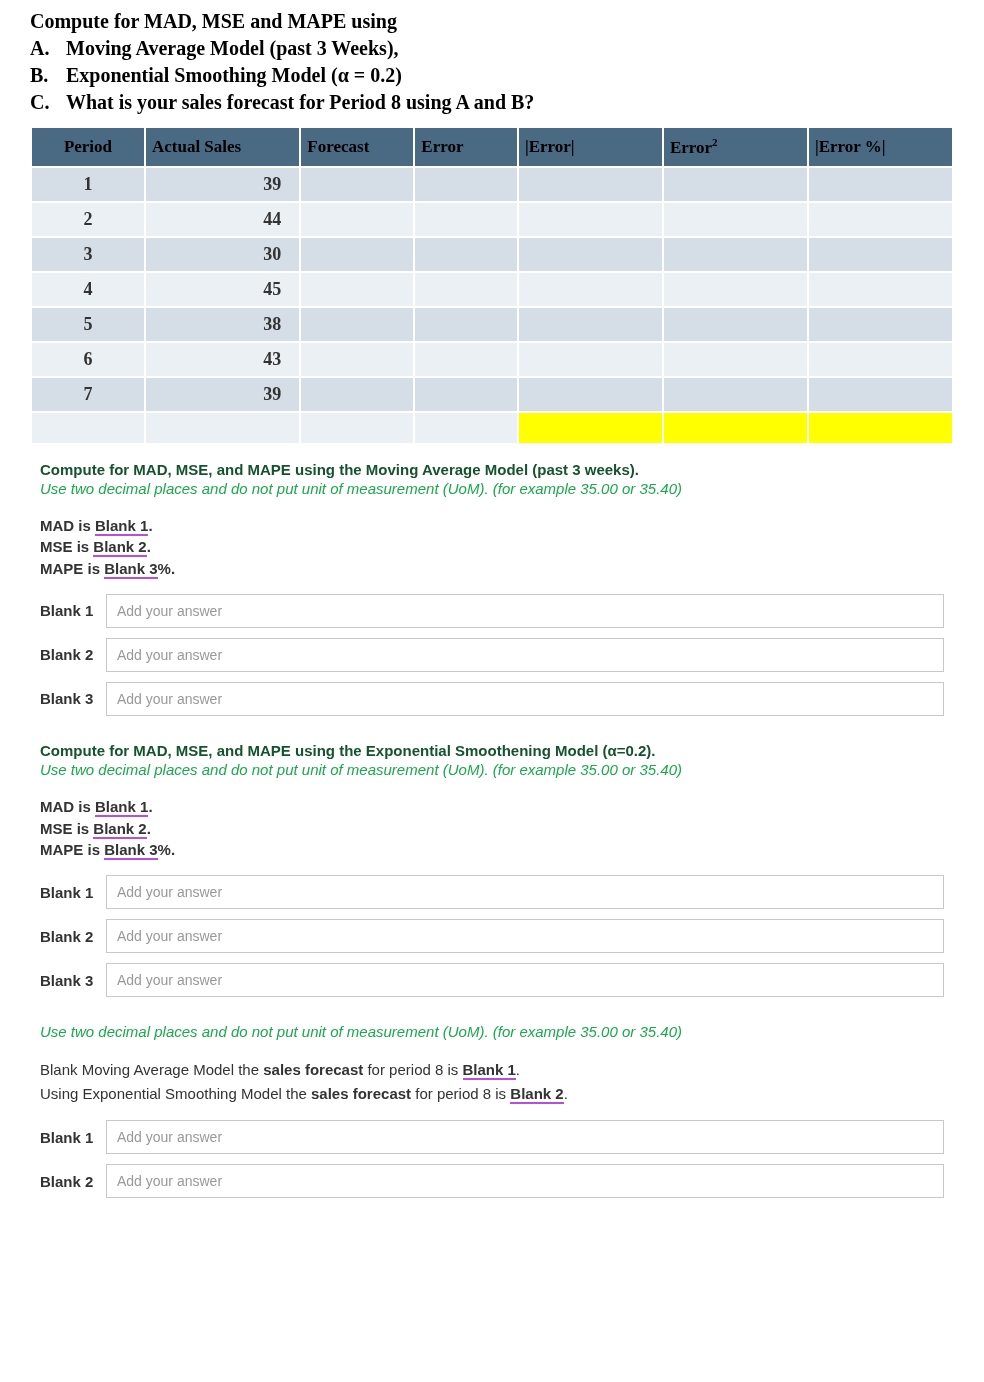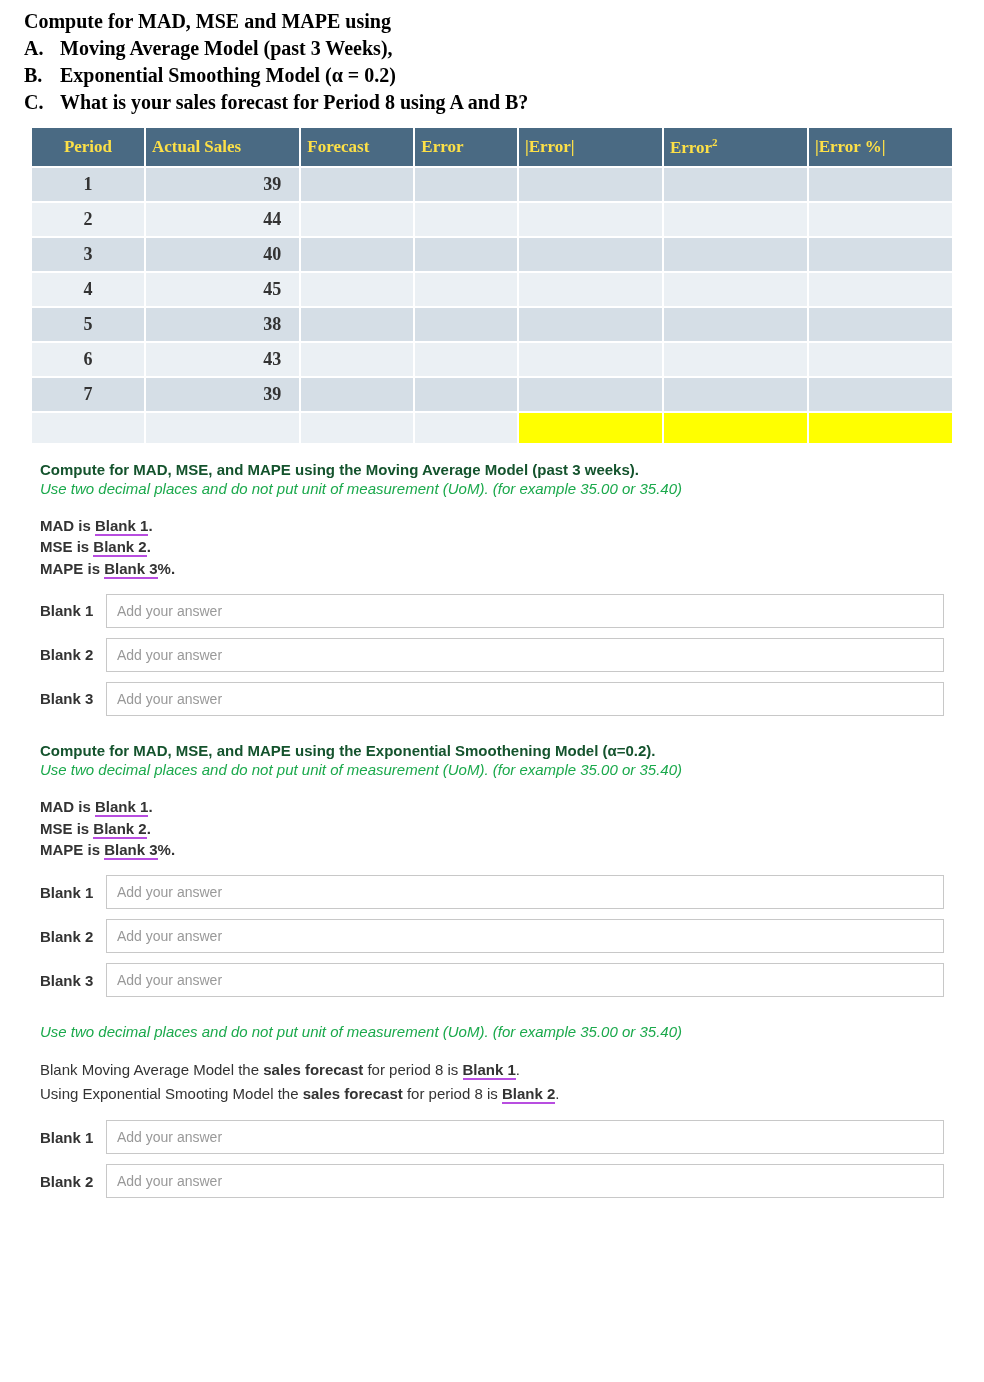--- a/index.html
+++ b/index.html
@@ -1,27 +1,27 @@
 <!DOCTYPE html>
 <html><head>
   <meta charset="utf-8">
   <style>
     * { box-sizing: border-box; margin: 0; padding: 0; }
     body { font-family: Arial, Helvetica, sans-serif; background: #fff; width: 984px; margin: 0 auto; padding: 10px 0 40px 0; color: #333; }
     
-    .header-block { padding: 0 30px 10px 24px; }
+    .header-block { padding: 0 30px 10px 30px; }
     .header-title { font-family: 'Times New Roman', serif; font-weight: bold; font-size: 20px; color: #000; margin-bottom: 2px; }
     .header-list { list-style: none; }
     .header-list li { font-family: 'Times New Roman', serif; font-weight: bold; font-size: 20px; color: #000; line-height: 1.35; display: flex; }
     .header-list .marker { width: 36px; display: inline-block; flex-shrink: 0; }
     .header-list .text { flex: 1; }
     
     .table-wrap { padding: 0 30px; }
     table.data { border-collapse: collapse; width: 100%; table-layout: fixed; }
-    table.data th { background: #4a6a83; color: #fde047; font-family: 'Times New Roman', serif; font-weight: bold; font-size: 17px; padding: 8px 6px; border: 2px solid #fff; text-align: left; }
+    table.data th { background: #4a6a83; color: #000000; font-family: 'Times New Roman', serif; font-weight: bold; font-size: 17px; padding: 8px 6px; border: 2px solid #fff; text-align: left; }
     table.data th.center { text-align: center; }
     table.data th sup { font-size: 11px; }
     table.data td { font-family: 'Times New Roman', serif; font-weight: bold; font-size: 18px; padding: 6px 8px; border: 2px solid #fff; height: 32px; }
     table.data tbody tr:nth-child(odd) td { background: #d5dee6; }
     table.data tbody tr:nth-child(even) td { background: #ebf0f4; }
     table.data td.period { text-align: center; }
     table.data td.actual { text-align: right; padding-right: 18px; }
     table.data td.yellow { background: #ffff00 !important; }
     table.data tr.footer td { background: #ebf0f4; text-align: center; font-size: 18px; }
     
@@ -108,21 +108,21 @@
           <td class="period">2</td>
           <td class="actual">44</td>
           <td></td>
           <td></td>
           <td></td>
           <td></td>
           <td></td>
         </tr>
       <tr>
           <td class="period">3</td>
-          <td class="actual">40</td>
+          <td class="actual">30</td>
           <td></td>
           <td></td>
           <td></td>
           <td></td>
           <td></td>
         </tr>
       <tr>
           <td class="period">4</td>
           <td class="actual">45</td>
           <td></td>
@@ -212,21 +212,21 @@
   <div class="answer-row">
     <div class="answer-label">Blank 3</div>
     <input class="answer-input" placeholder="Add your answer" style="">
   </div>
 </div>
 
 <div class="section">
   <div class="section-sub">Use two decimal places and do not put unit of measurement (UoM). (for example 35.00 or 35.40)</div>
   <div class="q3-statements">
     <div><span>Blank Moving Average Model the </span><span class="bold">sales forecast</span><span> for period 8 is </span><span class="blank-link bold">Blank 1</span><span>.</span></div>
-    <div><span>Using Exponential Smooting Model the </span><span class="bold">sales forecast</span><span> for period 8 is </span><span class="blank-link bold">Blank 2</span><span>.</span></div>
+    <div><span>Using Exponential Smoothing Model the </span><span class="bold">sales forecast</span><span> for period 8 is </span><span class="blank-link bold">Blank 2</span><span>.</span></div>
   </div>
   <div class="answer-row">
     <div class="answer-label">Blank 1</div>
     <input class="answer-input" placeholder="Add your answer" style="">
   </div>
   <div class="answer-row">
     <div class="answer-label">Blank 2</div>
     <input class="answer-input" placeholder="Add your answer" style="">
   </div>
 </div>

